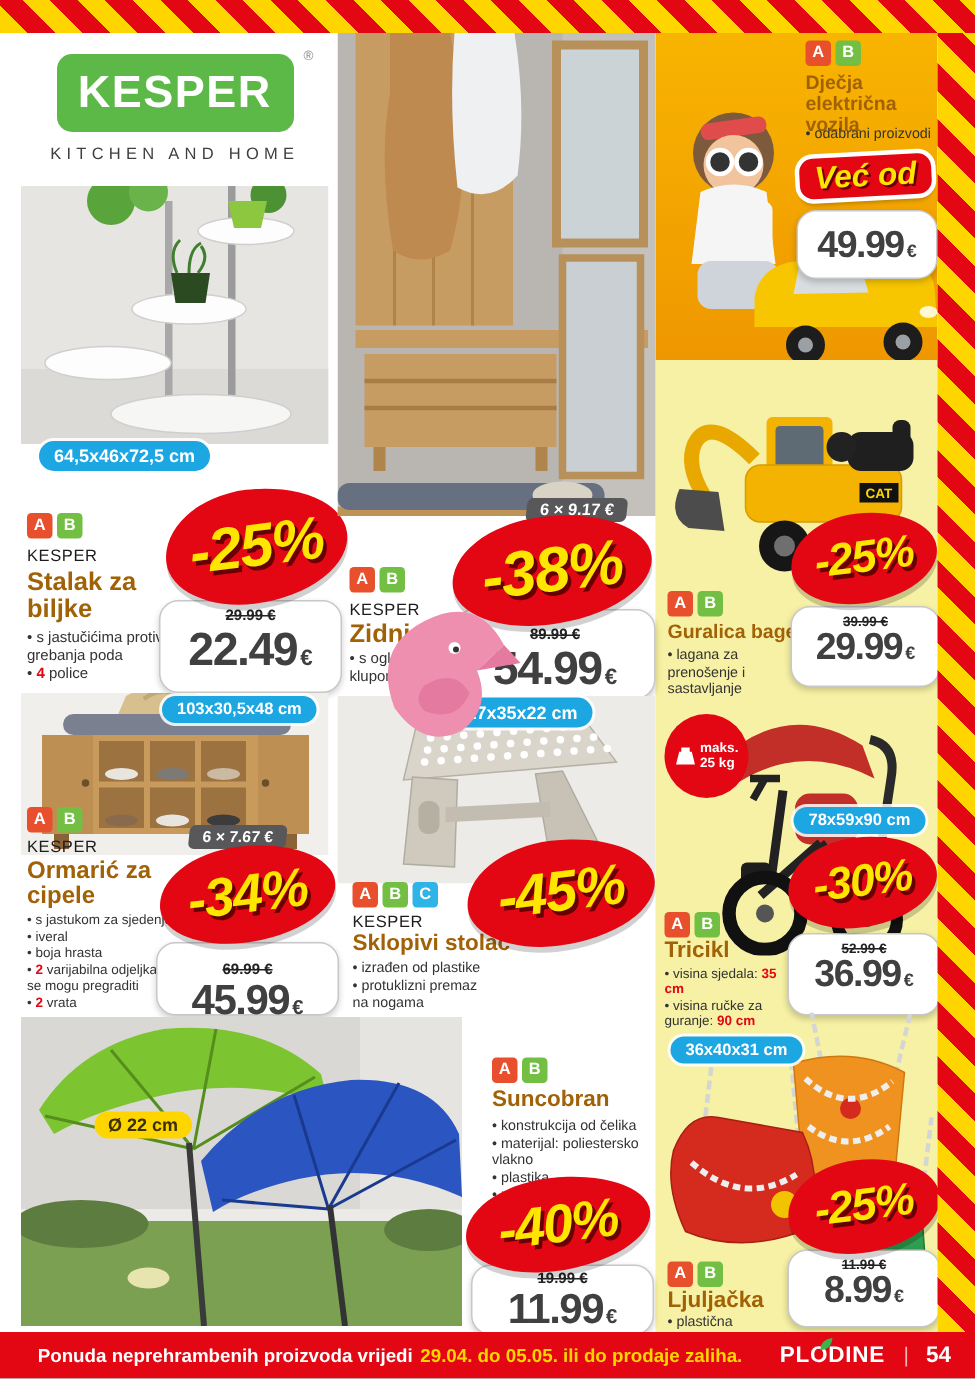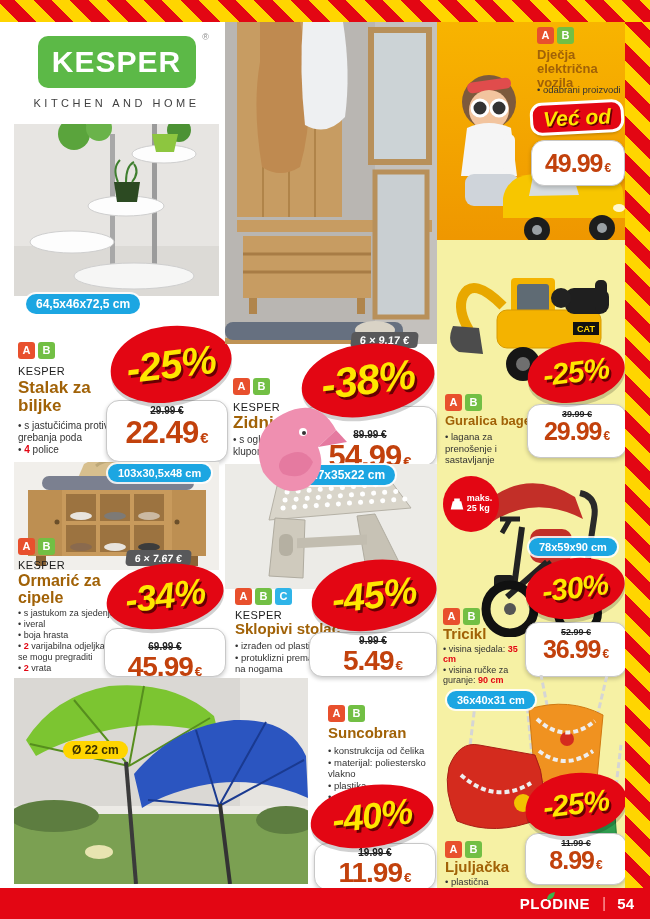--- a/index.html
+++ b/index.html
@@ -29,21 +29,21 @@
   .features{position:absolute;z-index:4;}
   .feat{font-size:10px;color:#333;line-height:1.22;}
   .feat::before{content:"• ";}
   .hl{color:#e30613;font-weight:700;}
   .pill-dim{position:absolute;background:#1ca6e2;color:#fff;font-weight:700;font-size:12px;text-align:center;border-radius:14px;padding:3px 10px;box-shadow:0 0 0 2px rgba(255,255,255,.85);z-index:6;white-space:nowrap;}
   .pill-gray{position:absolute;background:#58585a;color:#fff;font-weight:700;font-size:11px;border-radius:4px;padding:2px 9px;transform:skewX(-6deg);z-index:6;white-space:nowrap;}
   .pill-dia{position:absolute;background:#ffd500;color:#3a3000;font-weight:700;font-size:12px;border-radius:12px;padding:2px 9px;z-index:6;white-space:nowrap;}
   .burst{position:absolute;display:flex;align-items:center;justify-content:center;background:#e30613;color:#ffe600;font-weight:700;font-style:italic;transform:rotate(-7deg);border-radius:48% 52% 55% 45%/55% 48% 52% 45%;text-shadow:2px 3px 0 rgba(80,0,0,.85);box-shadow:0 4px 0 rgba(0,0,0,.18);z-index:7;letter-spacing:-1px;}
   .blob{position:absolute;background:#fff;border:1px solid #c8c8c8;border-radius:13px;box-shadow:0 2px 4px rgba(0,0,0,.2);text-align:center;z-index:6;}
   .old{font-size:10px;font-weight:700;color:#222;text-decoration:line-through;line-height:1.15;margin-top:4px;}
-  .big{font-weight:700;color:#c2410c;line-height:1;letter-spacing:-1px;white-space:nowrap;}
+  .big{font-weight:700;color:#404040;line-height:1;letter-spacing:-1px;white-space:nowrap;}
   .big .eur{font-size:.48em;letter-spacing:0;margin-left:2px;}
   .xl{font-size:31px}.lg{font-size:28px}.md{font-size:25px}
   .vecod{position:absolute;background:#e30613;color:#ffe600;font-weight:700;font-style:italic;font-size:21px;text-align:center;line-height:27px;border-radius:9px;transform:rotate(-3deg);text-shadow:1.5px 1.5px 0 rgba(80,0,0,.85);box-shadow:0 0 0 3px #fff,0 4px 3px rgba(0,0,0,.25);z-index:7;}
   
   .klogo{position:absolute;background:#fff;text-align:center;z-index:3;}
   .kbox{margin:8px auto 0;width:158px;height:52px;background:#5cb947;border-radius:10px;color:#fff;font-size:30px;font-weight:700;line-height:52px;letter-spacing:1px;}
   .reg{position:absolute;right:10px;top:4px;font-size:9px;color:#8a8a8a;}
   .ktag{margin-top:9px;font-size:11px;letter-spacing:3.5px;color:#3f3f3f;}
   
   .wbadge{position:absolute;width:56px;height:56px;border-radius:50%;background:#e30613;color:#fff;display:flex;align-items:center;justify-content:center;gap:3px;z-index:6;}
@@ -120,21 +120,21 @@
     <div class="abc" style="left:8px;top:356px">
       <span class="bdg bA">A</span>
       <span class="bdg bB">B</span>
     </div>
     <div class="brand" style="left:8px;top:379px">KESPER</div>
     <h3 class="pname" style="left:8px;top:392px;width:140px">Zidni ormar</h3>
     <div class="features" style="left:8px;top:412px;width:95px">
       <div class="feat"><span>s ogledalom i klupom</span><span class="hl"></span><span></span></div>
     </div>
     <div class="blob" style="left:78px;top:384px;width:132px;height:58px">
-      <div class="old" style="margin-top:22px">89.99 €</div>
+      <div class="old" style="margin-top:11px">89.99 €</div>
       <div class="big xl"><span>54.99</span><span class="eur">€</span></div>
     </div>
   </section>
 
   <svg class="mascot" style="left:248px;top:402px" width="100" height="100" viewBox="0 0 100 100">
     <path d="M15,70 Q0,30 35,12 Q70,-6 88,28 L70,45 Q80,70 60,85 Q35,98 15,70 Z" fill="#ef8fb0"></path>
     <path d="M88,28 L99,40 L70,45 Z" fill="#e57aa0"></path>
     <path d="M35,55 q20,-12 30,5 q-8,20 -30,12 q-8,-8 0,-17" fill="#e57aa0"></path>
     <circle cx="55" cy="30" r="4" fill="#fff"></circle>
       <circle cx="56" cy="31" r="2" fill="#333"></circle>
@@ -275,24 +275,20 @@
       <span class="bdg bB">B</span>
       <span class="bdg bC">C</span>
     </div>
     <div class="brand" style="left:10px;top:147px">KESPER</div>
     <h3 class="pname" style="left:10px;top:159px;width:140px;font-size:15px">Sklopivi stolac</h3>
     <div class="features" style="left:10px;top:178px;width:95px">
       <div class="feat" style="font-size:9.5px"><span>izrađen od plastike</span><span class="hl"></span><span></span></div>
       <div class="feat" style="font-size:9.5px"><span>protuklizni premaz na nogama</span><span class="hl"></span><span></span></div>
     </div>
     <div class="burst" style="left:86px;top:98px;width:126px;height:70px;font-size:38px">-45%</div>
-    <div class="blob" style="left:84px;top:170px;width:126px;height:43px">
-      <div class="old" style="margin-top:2px">9.99 €</div>
-      <div class="big lg"><span>5.49</span><span class="eur">€</span></div>
-    </div>
   </section>
 
   <section class="card" style="left:437px;top:462px;width:188px;height:213px">
     <svg class="photo" style="left:15px;top:5px" width="165" height="170" viewBox="0 0 165 170">
       <path d="M28,40 q45,-42 95,-10 l8,22 q-50,-26 -96,6 z" fill="#c22f28"></path>
       <path d="M128,26 q18,4 14,26 l-6,40" stroke="#2a2a2a" stroke-width="6" fill="none"></path>
       <rect x="78" y="62" width="42" height="34" rx="10" fill="#c22f28"></rect>
       <path d="M95,95 L55,130 M95,95 L120,125 M70,60 L62,120" stroke="#222" stroke-width="6"></path>
       <path d="M58,52 l-8,14 M48,52 h20" stroke="#222" stroke-width="5"></path>
       <rect x="42" y="108" width="20" height="14" rx="4" fill="#1d1d1d"></rect>
@@ -386,20 +382,24 @@
     </div>
     <div class="blob" style="left:88px;top:158px;width:100px;height:50px">
       <div class="old" style="font-size:9px">11.99 €</div>
       <div class="big md"><span>8.99</span><span class="eur">€</span></div>
     </div>
   </section>
 
   <div class="stripe stripe-top"></div>
   <div class="stripe stripe-right"></div>
   <footer class="footer">
+    <div class="fnote">
+      <span class="fw">Ponuda neprehrambenih proizvoda vrijedi</span>
+      <span class="fy">29.04. do 05.05. ili do prodaje zaliha.</span>
+    </div>
     <div class="plodine">
       <span>PLODINE</span>
       <svg width="10" height="10" viewBox="0 0 10 10">
           <path d="M1,9 Q1,2 9,1 Q8,9 1,9 Z" fill="#39b54a"></path>
         </svg>
     </div>
     <span class="fsep">|</span>
     <span class="fpage">54</span>
   </footer>
 </div>

